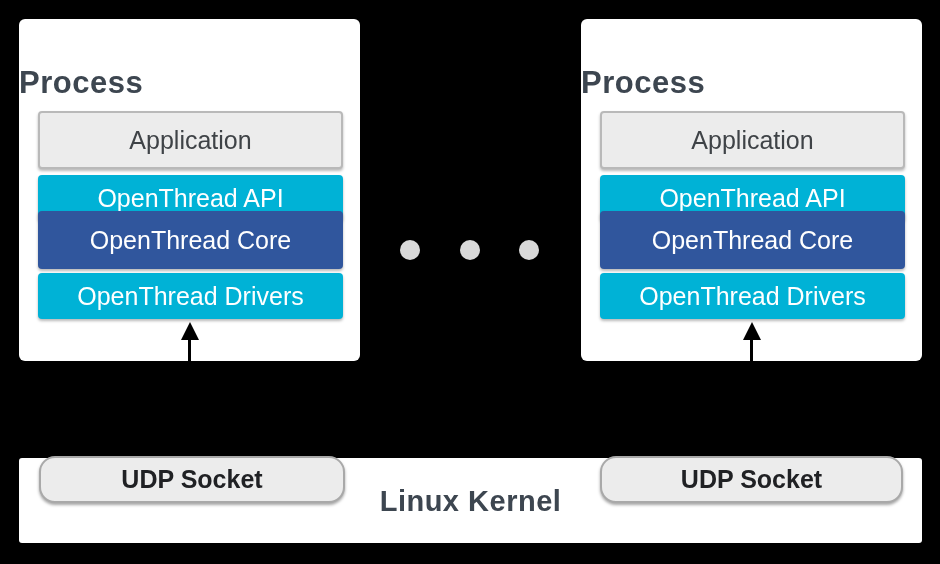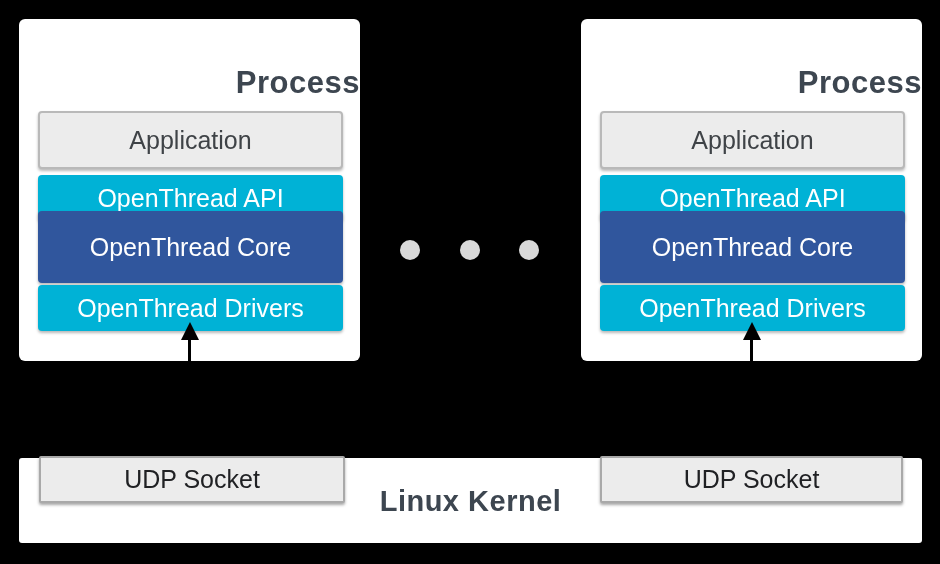--- a/index.html
+++ b/index.html
@@ -22,21 +22,21 @@
     border-radius: 6px;
     box-shadow: 0 2px 5px rgba(0,0,0,0.45);
   }
   .process-box.left  { left: 19px; }
   .process-box.right { left: 581px; }
 
   .process-title {
     position: absolute;
     top: 46px;
     left: 0; right: 0;
-    text-align: right;
+    text-align: left;
     font-size: 31px;
     font-weight: bold;
     color: var(--title-text, #3d4650);
     letter-spacing: 0.5px;
   }
 
   
   .layer {
     position: absolute;
     left: 19px;
@@ -56,25 +56,25 @@
     border: 2px solid var(--plain-layer-border, #b9b9b9);
     color: var(--plain-layer-text, #3f4347);
   }
   .layer.cyan {
     background: var(--cyan-layer, #00b2d6);
     color: #ffffff;
   }
   .layer.api     { top: 156px; height: 46px; }
   .layer.indigo {
     top: 192px;
-    height: 72px;
+    height: 58px;
     background: var(--indigo-layer, #30569d);
     color: #ffffff;
   }
-  .layer.drivers { top: 254px; height: 46px; margin-top: 12px; }
+  .layer.drivers { top: 254px; height: 46px; }
 
   
   .arrow-up {
     position: absolute;
     top: 303px;
     left: 50%;
     transform: translateX(-50%);
     width: 18px;
   }
   .arrow-head {
@@ -124,28 +124,29 @@
     font-weight: bold;
     color: var(--title-text, #3d4650);
     letter-spacing: 0.5px;
   }
   .udp-socket {
     position: absolute;
     top: 456px;
     height: 47px;
     background: var(--plain-layer-bg, #ececec);
     border: 2px solid var(--udp-border, #a9a9a9);
-    border-radius: 2px;
+    border-radius: 16px;
     box-sizing: border-box;
     display: flex;
     align-items: center;
     justify-content: center;
     font-size: 25px;
     color: var(--udp-text, #202124);
     box-shadow: 0 2px 3px rgba(0,0,0,0.35);
+    font-weight: bold;
   }
   .udp-socket.left  { left: 39px;  width: 306px; }
   .udp-socket.right { left: 600px; width: 303px; }
 </style>
 </head>
 <body>
 
 <div class="canvas">
 
   <div class="process-box left">

